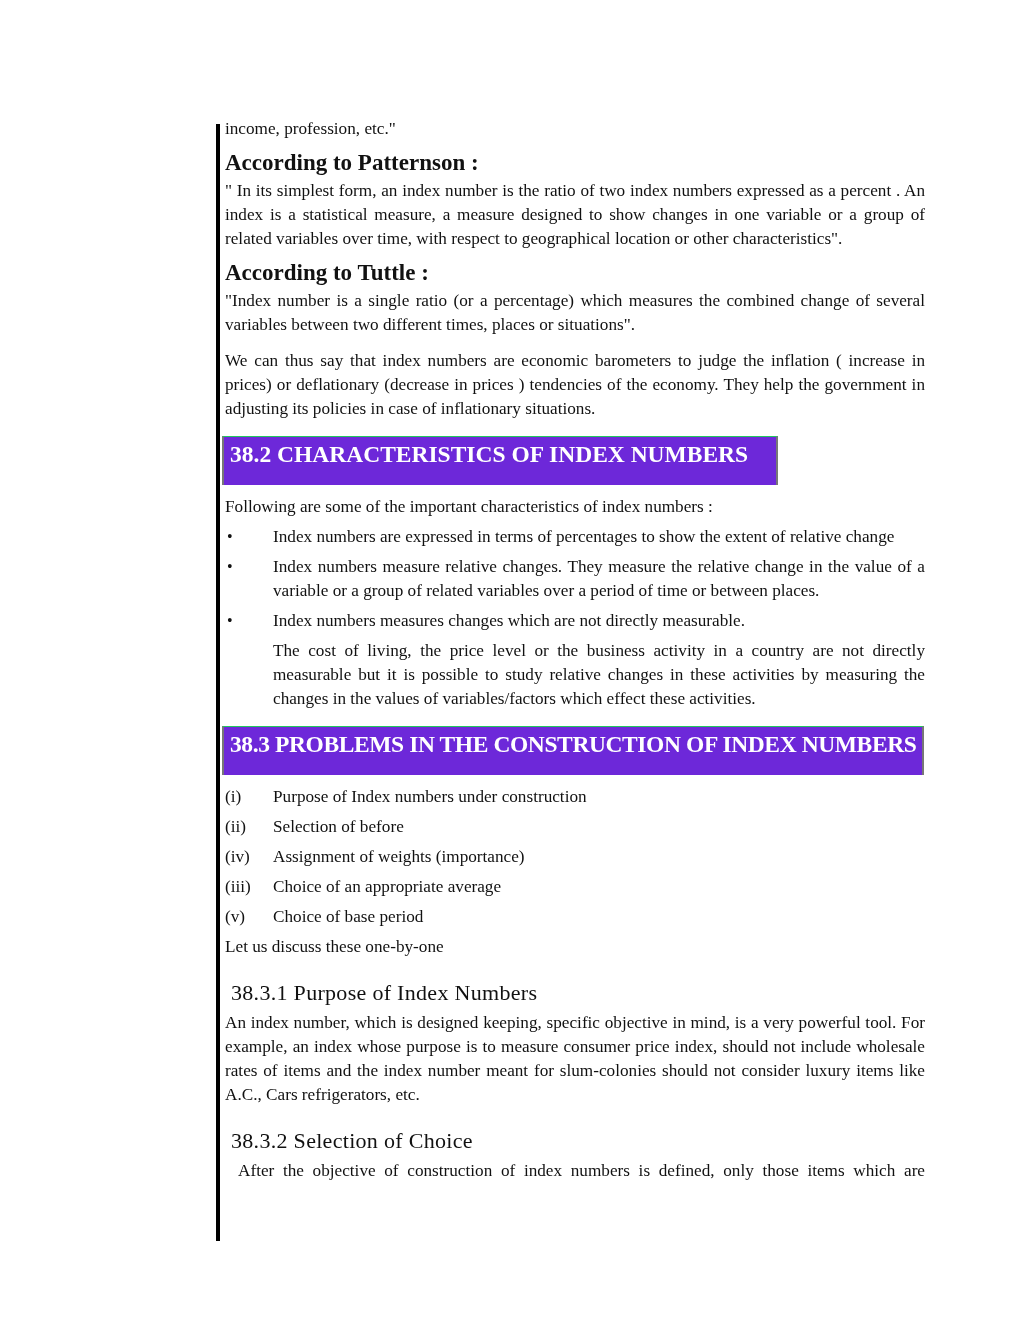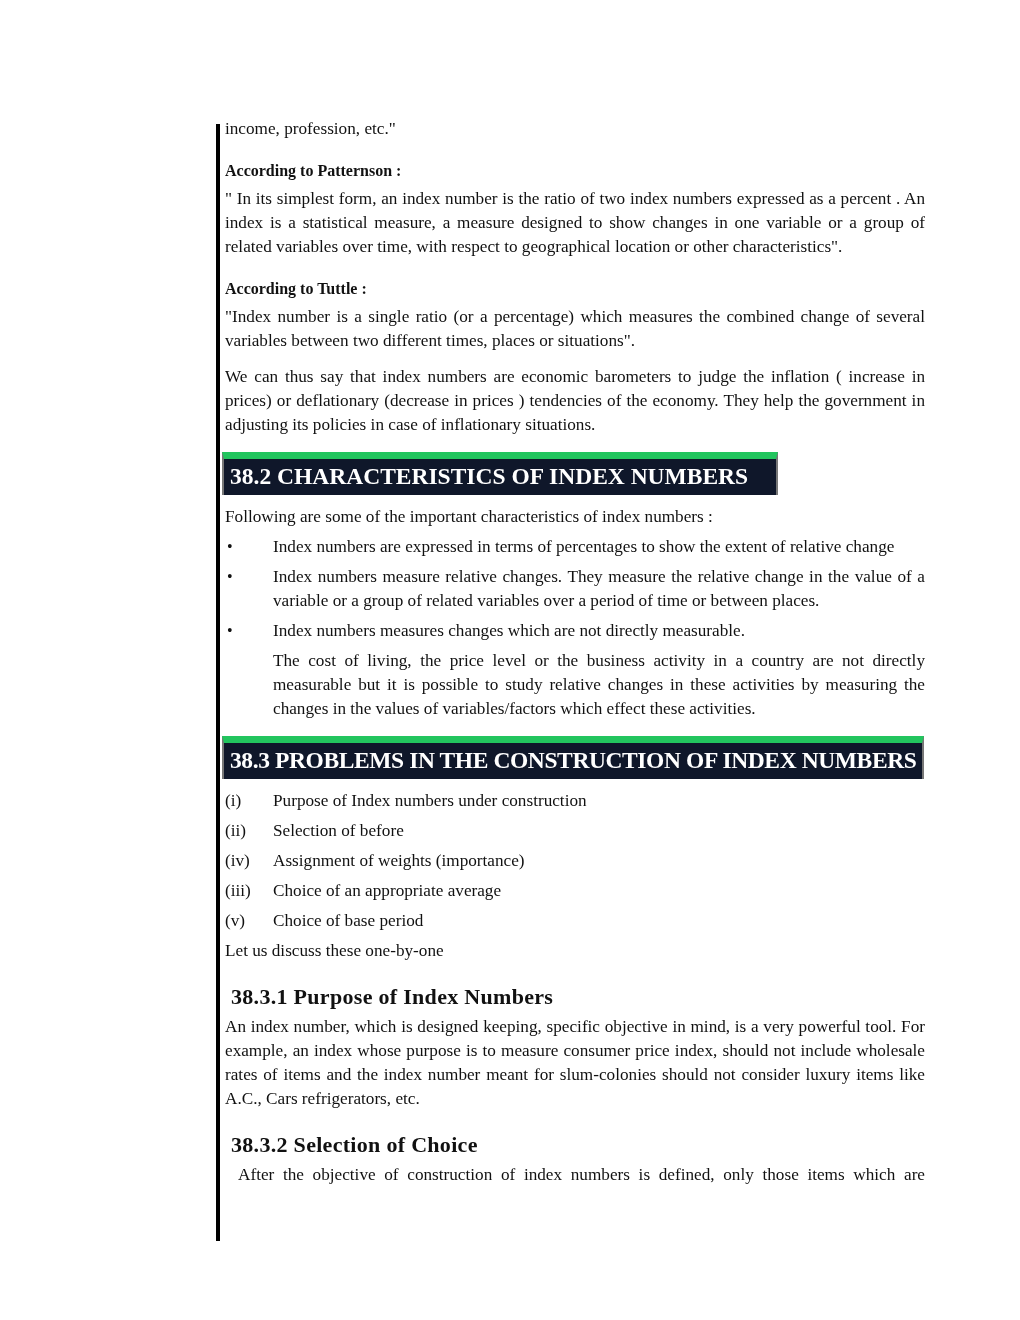--- a/index.html
+++ b/index.html
@@ -29,37 +29,37 @@
       top: 117px;
       width: 700px;
       font-size: 17.2px;
       line-height: 24px;
     }
     p { margin: 0; }
     .justify { text-align: justify; }
     .gap { margin-top: 12px; }
     .bold-head {
       font-weight: bold;
-      font-size: 16px;
-      margin-top: 18px;
+      font-size: 23px;
+      margin-top: 10px;
       margin-bottom: 4px;
     }
     .section-banner {
       position: relative;
       margin-left: -3px;
       margin-top: 15px;
       margin-bottom: 10px;
-      background: #0f172a;
+      background: #6d28d9;
       color: #ffffff;
       font-weight: bold;
       font-size: 23.5px;
       line-height: 30px;
       height: 30px;
-      padding: 2px 6px 4px 6px;
-      border-top: 7px solid #22c55e;
+      padding: 2px 6px 16px 6px;
+      border-top: 1px solid #22c55e;
       border-left: 2px solid #777777;
       border-right: 2px solid #777777;
       white-space: nowrap;
       overflow: hidden;
     }
     .banner-1 { width: 540px; }
     .banner-2 { width: 686px; letter-spacing: -0.4px; }
     ul.bullets {
       list-style: none;
       margin: 6px 0 0 0;
@@ -89,21 +89,21 @@
       position: relative;
       padding-left: 48px;
       margin-bottom: 6px;
     }
     .roman-mark {
       position: absolute;
       left: 0;
       top: 0;
     }
     .sub-head {
-      font-weight: bold;
+      font-weight: normal;
       font-size: 22px;
       line-height: 28px;
       margin-top: 20px;
       margin-bottom: 4px;
       padding-left: 6px;
       letter-spacing: 0.3px;
     }
   </style>
 </head>
 <body>

